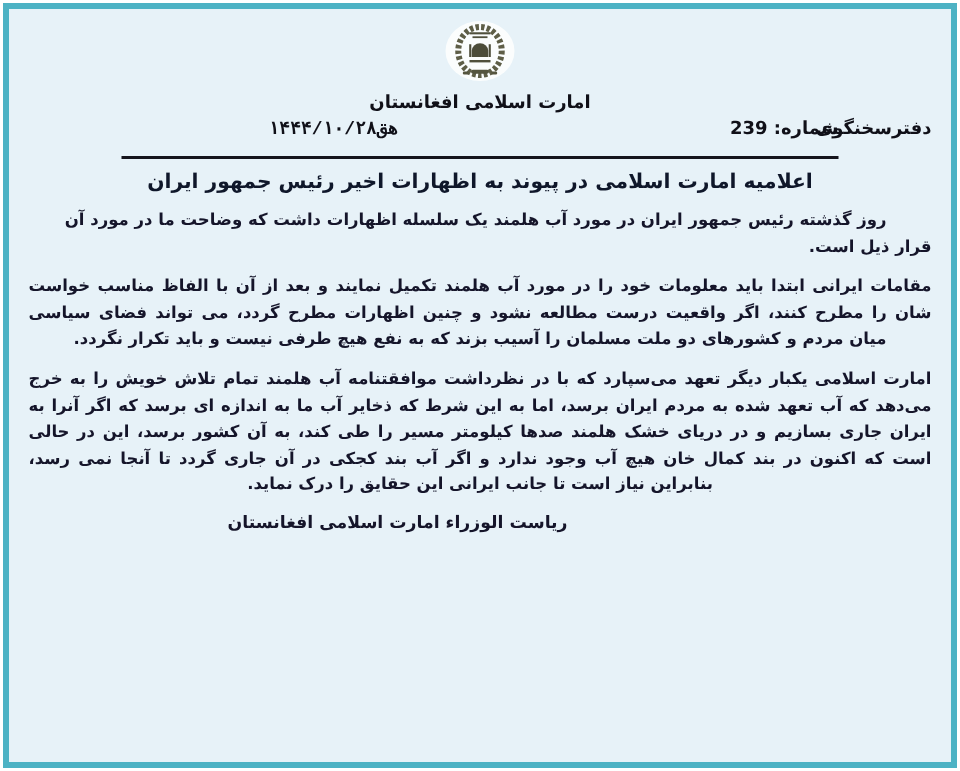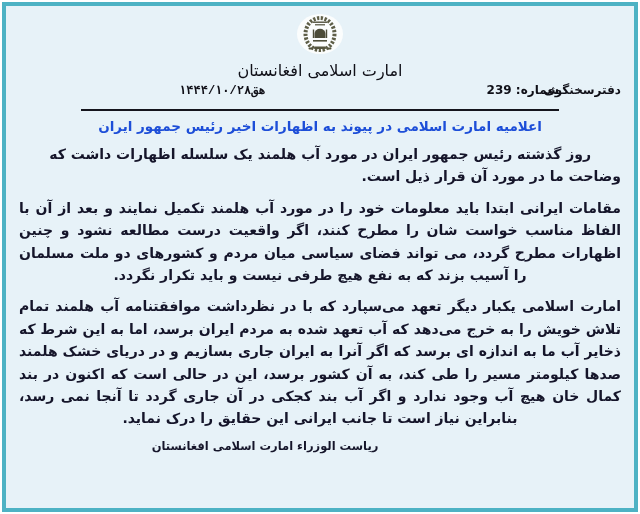--- a/index.html
+++ b/index.html
@@ -9,34 +9,34 @@
   }
   .frame{
     position:absolute;top:2px;left:2px;right:2px;bottom:2px;
     border:4px solid #4db2c4;
     background:#e7f2f8;
     box-sizing:border-box;
     padding:5px 13px 4px 13px;
   }
   .emblem-wrap{text-align:center;margin-top:1px;line-height:0;}
   .org-name{
-    text-align:center;font-weight:normal;font-size:16px;color:#101018;margin-top:3px;
+    text-align:center;font-weight:bold;font-size:12px;color:#101018;margin-top:3px;
   }
   .header-row{
     position:relative;margin-top:3px;height:17px;font-weight:bold;font-size:12px;color:#101018;
   }
   .office{text-align:right;}
   .doc-number{position:absolute;right:62px;top:0;}
   .doc-date{position:absolute;left:160px;top:0;direction:ltr;unicode-bidi:isolate;font-family:Liberation Mono, monospace;}
   .rule{width:478px;height:2px;background:#15151d;margin:9px auto 7px auto;}
   .doc-title{
-    text-align:center;font-weight:bold;font-size:13.5px;color:#1d4ed8;margin:2px 0 9px 0;
+    text-align:center;font-weight:bold;font-size:13.5px;color:#0f172a;margin:2px 0 9px 0;
   }
   .body-text p{
-    margin:0 0 9px 0;font-size:14px;font-weight:bold;color:#15152a;line-height:1.6;
+    margin:0 0 9px 0;font-size:11px;font-weight:bold;color:#15152a;line-height:1.6;
   }
   .body-text p.justify{text-align:justify;text-align-last:center;}
   .body-text p.right{text-align:right;}
   .body-text p.indent{text-indent:30px;}
   .sig-line{
     text-align:center;font-weight:bold;font-size:11.5px;color:#15152a;
     margin-top:8px;transform:translateX(-55px);
   }
 </style>
 </head>

